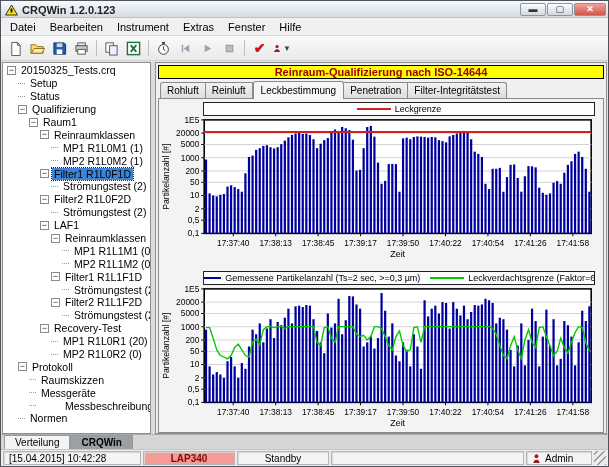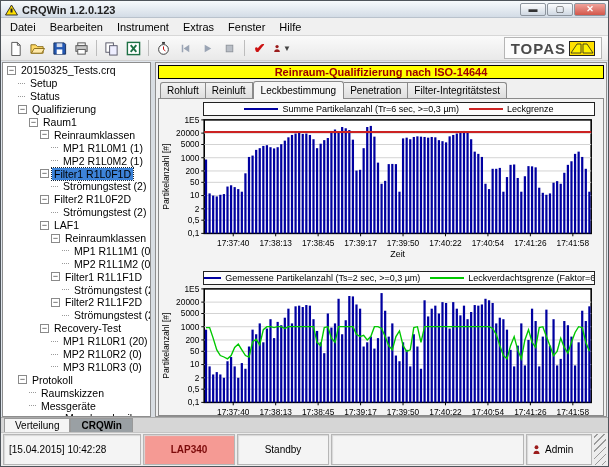--- a/index.html
+++ b/index.html
@@ -60,21 +60,21 @@
   .legend{border:1px solid #222;background:#fdfdfd;height:14px;margin:0 6px 1px 42px;
     display:flex;align-items:center;justify-content:center;gap:10px;font-size:9px;overflow:hidden;}
   .legend-item{display:flex;align-items:center;gap:4px;white-space:nowrap;}
   .legend-line{width:34px;height:0;border-top:2px solid #000;}
   .chart-svg{display:block;width:100%;height:152px;}
   
   .bottom-tabs{height:15px;background:#d6d6d6;display:flex;align-items:stretch;
     padding-left:3px;border-top:1px solid #aaa;flex:0 0 auto;}
   .btab{font-size:10px;padding:1px 10px;background:#f4f4f4;border:1px solid #999;border-bottom:none;}
   .btab.selected{background:#9aa0a4;font-weight:bold;}
-  .statusbar{height:34px;background:#ececec;border-top:1px solid #c5c5c5;display:flex;
+  .statusbar{height:17px;background:#ececec;border-top:1px solid #c5c5c5;display:flex;
     align-items:stretch;gap:2px;padding:1px 2px;font-size:10px;flex:0 0 auto;}
   .status-seg{border:1px solid #b6b6b6;box-shadow:inset 1px 1px 1px #d8d8d8;background:#f4f4f4;
     display:flex;align-items:center;padding:0 5px;white-space:nowrap;}
   .seg-datetime{width:138px;}
   .seg-device{width:92px;justify-content:center;background:#f59a94;color:#7c0a0a;font-weight:bold;}
   .seg-state{width:92px;justify-content:center;}
   .seg-fill{flex:1;}
   .seg-user{width:66px;gap:4px;}
   .grip{width:12px;border:none;box-shadow:none;background:
     repeating-linear-gradient(135deg,transparent 0 2px,#9a9a9a 2px 3px,transparent 3px 5px);}
@@ -174,28 +174,20 @@
     <div class="tbtn">
       <span class="check-glyph">✔</span>
     </div>
     <div class="tbtn">
       <svg viewBox="0 0 16 16">
           <circle cx="8" cy="5" r="2.6" fill="#9b1c1c"></circle>
           <path d="M3.5 13.5c0-3 2-4.5 4.5-4.5s4.5 1.5 4.5 4.5z" fill="#9b1c1c"></path>
         </svg>
       <span class="drop-arrow">▼</span>
     </div>
-    <div class="logo-box">
-      <span class="logo-text">TOPAS</span>
-      <svg width="26" height="15" viewBox="0 0 26 15">
-        <rect x="0.5" y="0.5" width="25" height="14" fill="#ffe000" stroke="#222"></rect>
-        <path d="M2 12L8 3h4v9z" fill="#fff200" stroke="#222" stroke-width="0.8"></path>
-        <path d="M24 12L18 3h-4v9z" fill="#fff200" stroke="#222" stroke-width="0.8"></path>
-      </svg>
-    </div>
   </div>
 
   <div class="main">
     <div class="tree-panel" id="tree">
         <div class="tree-row" style="padding-left: 2px;">
           <div class="tree-box">−</div>
           <span class="tree-label">20150325_Tests.crq</span>
         </div>
         <div class="tree-row" style="padding-left: 13px;">
           <div class="tree-dash"></div>
@@ -277,24 +269,20 @@
           <div class="tree-box">−</div>
           <span class="tree-label">Recovery-Test</span>
         </div>
         <div class="tree-row" style="padding-left: 46px;">
           <div class="tree-dash"></div>
           <span class="tree-label">MP1  R1L0R1 (20)</span>
         </div>
         <div class="tree-row" style="padding-left: 46px;">
           <div class="tree-dash"></div>
           <span class="tree-label">MP2  R1L0R2 (0)</span>
-        </div>
-        <div class="tree-row" style="padding-left: 46px;">
-          <div class="tree-dash"></div>
-          <span class="tree-label">MP3  R1L0R3 (0)</span>
         </div>
         <div class="tree-row" style="padding-left: 13px;">
           <div class="tree-box">−</div>
           <span class="tree-label">Protokoll</span>
         </div>
         <div class="tree-row" style="padding-left: 24px;">
           <div class="tree-dash"></div>
           <span class="tree-label">Raumskizzen</span>
         </div>
         <div class="tree-row" style="padding-left: 24px;">
@@ -316,24 +304,20 @@
       <div class="tabstrip" id="tabstrip">
           <div class="tab">Rohluft</div>
           <div class="tab">Reinluft</div>
           <div class="tab selected">Leckbestimmung</div>
           <div class="tab">Penetration</div>
           <div class="tab">Filter-Integritätstest</div>
         </div>
       <div class="charts-area">
         <div class="chart-block">
           <div class="legend" id="legend0">
-              <div class="legend-item">
-                <div class="legend-line" style="border-top-color: rgb(0, 0, 160);"></div>
-                <span>Summe Partikelanzahl (Tr=6 sec, &gt;=0,3 µm)</span>
-              </div>
               <div class="legend-item">
                 <div class="legend-line" style="border-top-color: rgb(204, 34, 34);"></div>
                 <span>Leckgrenze</span>
               </div>
             </div>
           <svg class="chart-svg" viewBox="0 0 448 158" preserveAspectRatio="none">
               <rect x="44" y="3" width="394" height="118" fill="#fff" stroke="#000" stroke-width="1.6"></rect>
               <line x1="41" y1="3" x2="44" y2="3" stroke="#000"></line>
               <text x="39" y="6" text-anchor="end" font-size="8.5" font-family="&quot;Liberation Sans&quot;,sans-serif">1E5</text>
               <line x1="44" y1="16.746410085275038" x2="438" y2="16.746410085275038" stroke="#d2d2d2" stroke-width="1"></line>

